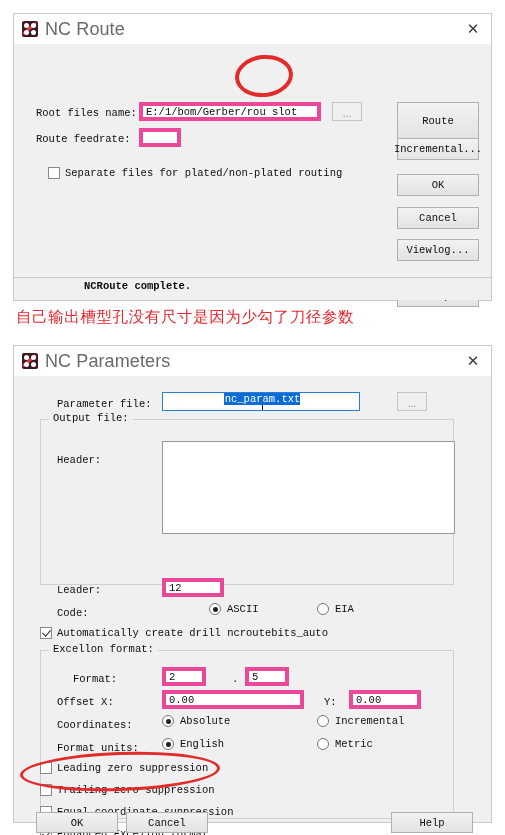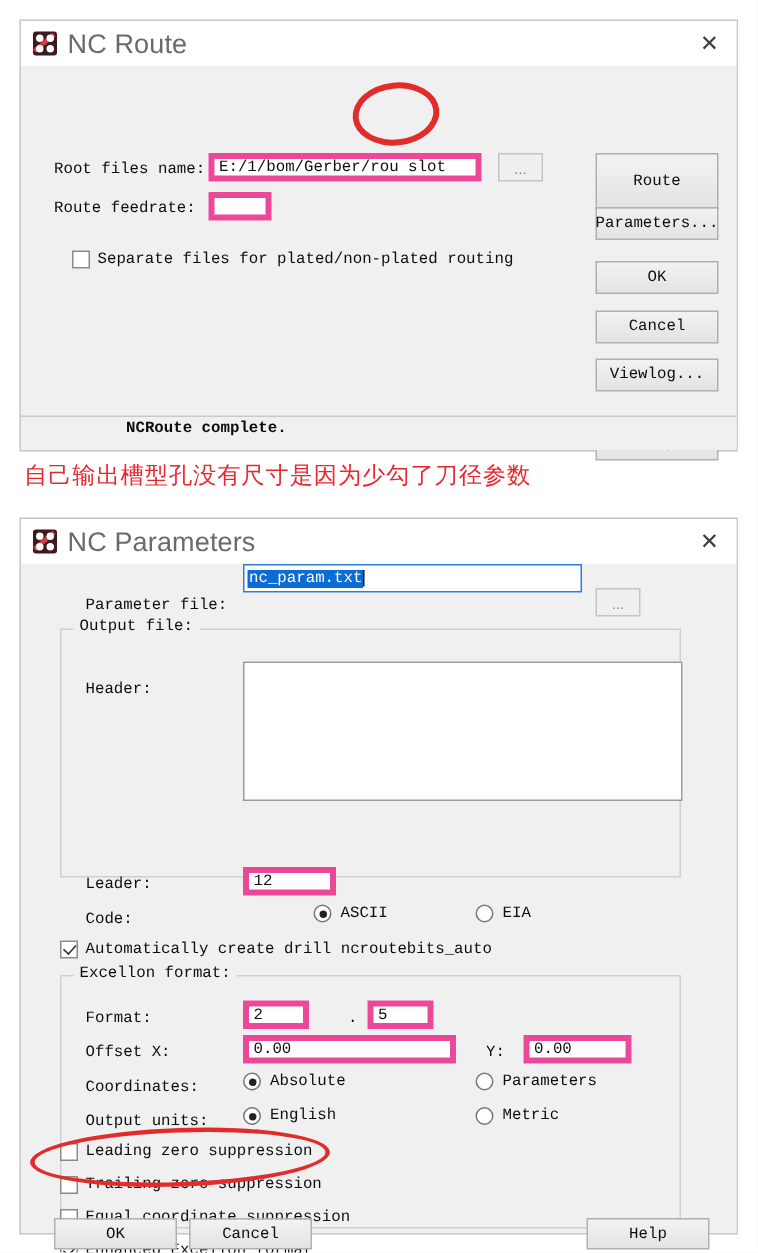--- a/index.html
+++ b/index.html
@@ -321,21 +321,21 @@
     <span class="lbl mono" style="left:22px; top:89px;">Route feedrate:</span>
 
     <div class="tbox mono" style="left:125px; top:84px; width:42px; height:19px;"></div>
 
     <div class="chk mono" style="left:34px; top:123px;">
       <span class="box"></span>
       <span>Separate files for plated/non-plated routing</span>
     </div>
 
     <div class="btn mono" style="left:383px; top:58px; width:82px; height:38px;">Route</div>
-    <div class="btn mono" style="left:383px; top:94px; width:82px; height:22px;">Parameters...</div>
+    <div class="btn mono" style="left:383px; top:94px; width:82px; height:22px;">Incremental...</div>
     <div class="btn mono" style="left:383px; top:130px; width:82px; height:22px;">OK</div>
     <div class="btn mono" style="left:383px; top:163px; width:82px; height:22px;">Cancel</div>
     <div class="btn mono" style="left:383px; top:195px; width:82px; height:22px;">Viewlog...</div>
     <div class="btn mono" style="left:383px; top:241px; width:82px; height:22px;">Help</div>
 
     <div class="statusline">
       <span class="txt mono">NCRoute complete.</span>
     </div>
   </div>
 
@@ -355,21 +355,21 @@
         <i class="d4"></i>
     </div>
     <span class="title-text">NC Parameters</span>
     <span class="close-x">✕</span>
   </div>
 
   <div class="body">
 
     <span class="lbl mono" style="left:43px; top:22px;">Parameter file:</span>
 
-    <div class="focus-input" style="left:148px; top:0; width:226px; height:19px;">
+    <div class="focus-input" style="left:148px; top:16px; width:198px; height:19px;flex-direction:column;">
       <span class="mono sel">nc_param.txt</span>
         <span class="caret"></span>
     </div>
 
     <div class="dots-btn" style="left:383px; top:16px; width:30px; height:19px;">...</div>
 
     <div class="groupbox" style="left:26px; top:43px; width:414px; height:166px;">
       <span class="legend mono">Output file:</span>
     </div>
 
@@ -395,21 +395,21 @@
 
     <div class="chk mono on" style="left:26px; top:251px;">
       <span class="box"></span>
       <span>Automatically create drill ncroutebits_auto</span>
     </div>
 
     <div class="groupbox" style="left:26px; top:274px; width:414px; height:169px;">
       <span class="legend mono">Excellon format:</span>
     </div>
 
-    <span class="lbl mono" style="left:43px; top:297px;">Format:</span>
+    <span class="lbl mono" style="left:59px; top:297px;">Format:</span>
 
     <div class="tbox mono" style="left:148px; top:291px; width:44px; height:19px;">2</div>
 
     <span class="lbl mono" style="left:218px; top:297px;">.</span>
 
     <div class="tbox mono" style="left:231px; top:291px; width:44px; height:19px;">5</div>
 
     <span class="lbl mono" style="left:43px; top:320px;">Offset X:</span>
 
     <div class="tbox mono" style="left:148px; top:314px; width:142px; height:19px;">0.00</div>
@@ -420,24 +420,24 @@
 
     <span class="lbl mono" style="left:43px; top:343px;">Coordinates:</span>
 
     <div class="radio mono on" style="left:148px; top:339px;">
       <span class="rb"></span>
       <span>Absolute</span>
     </div>
 
     <div class="radio mono" style="left:303px; top:339px;">
       <span class="rb"></span>
-      <span>Parameters</span>
-    </div>
-
-    <span class="lbl mono" style="left:43px; top:366px;">Output units:</span>
+      <span>Incremental</span>
+    </div>
+
+    <span class="lbl mono" style="left:43px; top:366px;">Format units:</span>
 
     <div class="radio mono on" style="left:148px; top:362px;">
       <span class="rb"></span>
       <span>English</span>
     </div>
 
     <div class="radio mono" style="left:303px; top:362px;">
       <span class="rb"></span>
       <span>Metric</span>
     </div>

